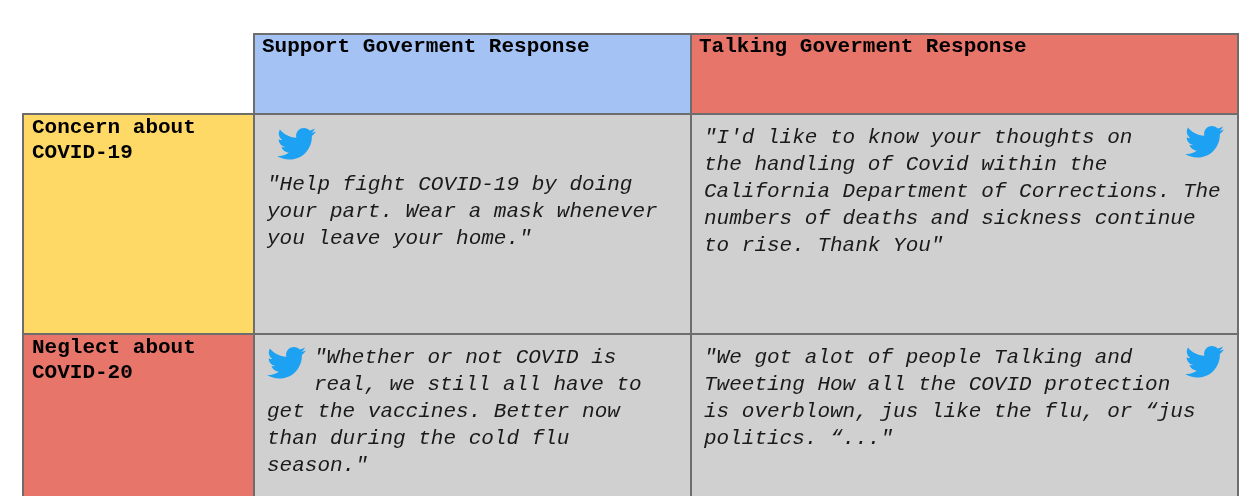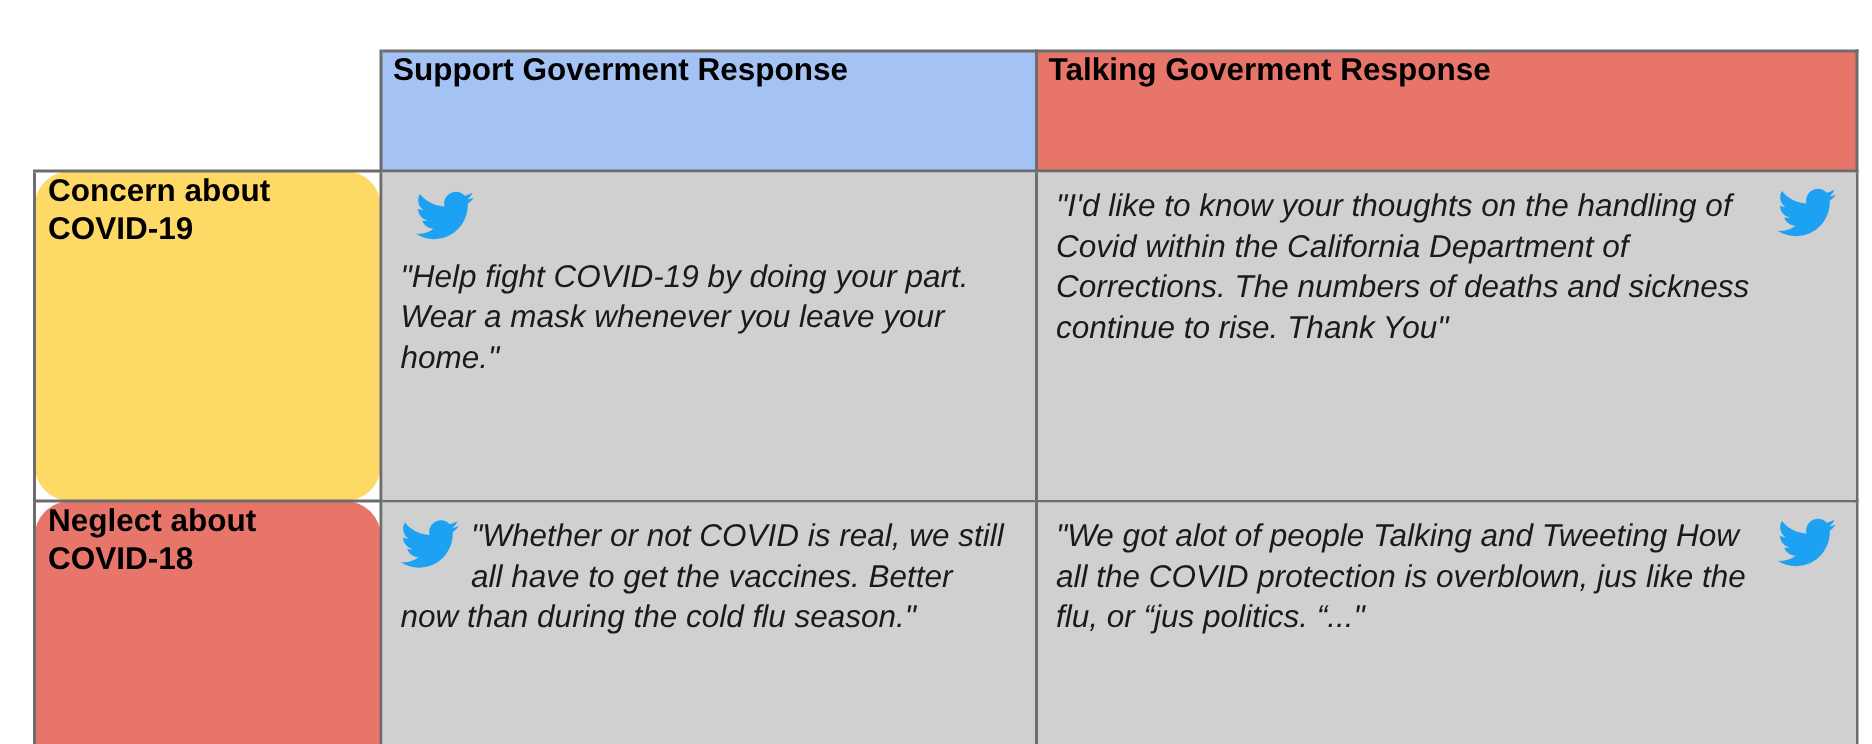--- a/index.html
+++ b/index.html
@@ -20,20 +20,21 @@
     width: 1192px;
     height: 452px;
     border-collapse: collapse;
     table-layout: fixed;
   }
   .matrix td, .matrix th {
     padding: 0;
     margin: 0;
     vertical-align: top;
     border: 2px solid #6d6d6d;
+    font-family: Liberation Mono, monospace;
   }
   .corner-cell {
     width: 230px;
     background: #ffffff;
     border-top: none !important;
     border-left: none !important;
   }
   .col-head {
     height: 72px;
     vertical-align: bottom;
@@ -46,21 +47,20 @@
   .col-head.support { background: #a4c2f4; width: 421px; }
   .col-head.oppose  { background: #e8756a; width: 531px; }
 
   .row-head {
     font-weight: bold;
     font-size: 21px;
     color: #000000;
     vertical-align: middle;
     padding: 0 8px !important;
     line-height: 1.2;
-    border-radius: 24px;
   }
   .row-head.concern { background: #ffd966; }
   .row-head.neglect { background: #e8756a; }
 
   .quote-cell {
     background: #d0d0d0;
     padding: 10px 12px 10px 12px !important;
     font-size: 21px;
     font-style: italic;
     color: #1a1a1a;
@@ -124,21 +124,21 @@
         <svg viewBox="0 0 48 40" xmlns="http://www.w3.org/2000/svg" aria-hidden="true">
           <path fill="#1da1f2" d="M47 5.6c-1.7.8-3.6 1.3-5.6 1.6 2-1.2 3.6-3.1 4.3-5.4-1.9 1.1-4 1.9-6.2 2.4C37.7 2.3 35.2 1.1 32.5 1.1c-5.3 0-9.6 4.3-9.6 9.6 0 .8.1 1.5.3 2.2C15.1 12.5 8 8.7 3.3 2.9c-.9 1.5-1.4 3.2-1.4 5 0 3.3 1.7 6.3 4.3 8-1.6-.1-3.1-.5-4.4-1.2v.1c0 4.7 3.3 8.5 7.7 9.4-.8.2-1.6.3-2.5.3-.6 0-1.2-.1-1.8-.2 1.2 3.8 4.8 6.6 9 6.7-3.3 2.6-7.4 4.1-11.9 4.1-.8 0-1.5 0-2.3-.1 4.3 2.7 9.3 4.3 14.7 4.3 17.7 0 27.3-14.6 27.3-27.3v-1.2c1.9-1.4 3.5-3.1 4.8-5z"></path>
         </svg>
       </span>
       <span class="quote-text">"I'd like to know your thoughts on the handling of Covid within the California Department of Corrections. The numbers of deaths and sickness continue to rise. Thank You"</span>
     </td>
   </tr>
 
   <tr>
     <td class="row-head neglect">
-      <span>Neglect about COVID-18</span>
+      <span>Neglect about COVID-20</span>
     </td>
     <td class="quote-cell short">
       <span class="bird bird-inline-left">
         <svg viewBox="0 0 48 40" xmlns="http://www.w3.org/2000/svg" aria-hidden="true">
           <path fill="#1da1f2" d="M47 5.6c-1.7.8-3.6 1.3-5.6 1.6 2-1.2 3.6-3.1 4.3-5.4-1.9 1.1-4 1.9-6.2 2.4C37.7 2.3 35.2 1.1 32.5 1.1c-5.3 0-9.6 4.3-9.6 9.6 0 .8.1 1.5.3 2.2C15.1 12.5 8 8.7 3.3 2.9c-.9 1.5-1.4 3.2-1.4 5 0 3.3 1.7 6.3 4.3 8-1.6-.1-3.1-.5-4.4-1.2v.1c0 4.7 3.3 8.5 7.7 9.4-.8.2-1.6.3-2.5.3-.6 0-1.2-.1-1.8-.2 1.2 3.8 4.8 6.6 9 6.7-3.3 2.6-7.4 4.1-11.9 4.1-.8 0-1.5 0-2.3-.1 4.3 2.7 9.3 4.3 14.7 4.3 17.7 0 27.3-14.6 27.3-27.3v-1.2c1.9-1.4 3.5-3.1 4.8-5z"></path>
         </svg>
       </span>
       <span class="quote-text">"Whether or not COVID is real, we still all have to get the vaccines. Better now than during the cold flu season."</span>
     </td>
     <td class="quote-cell short">

